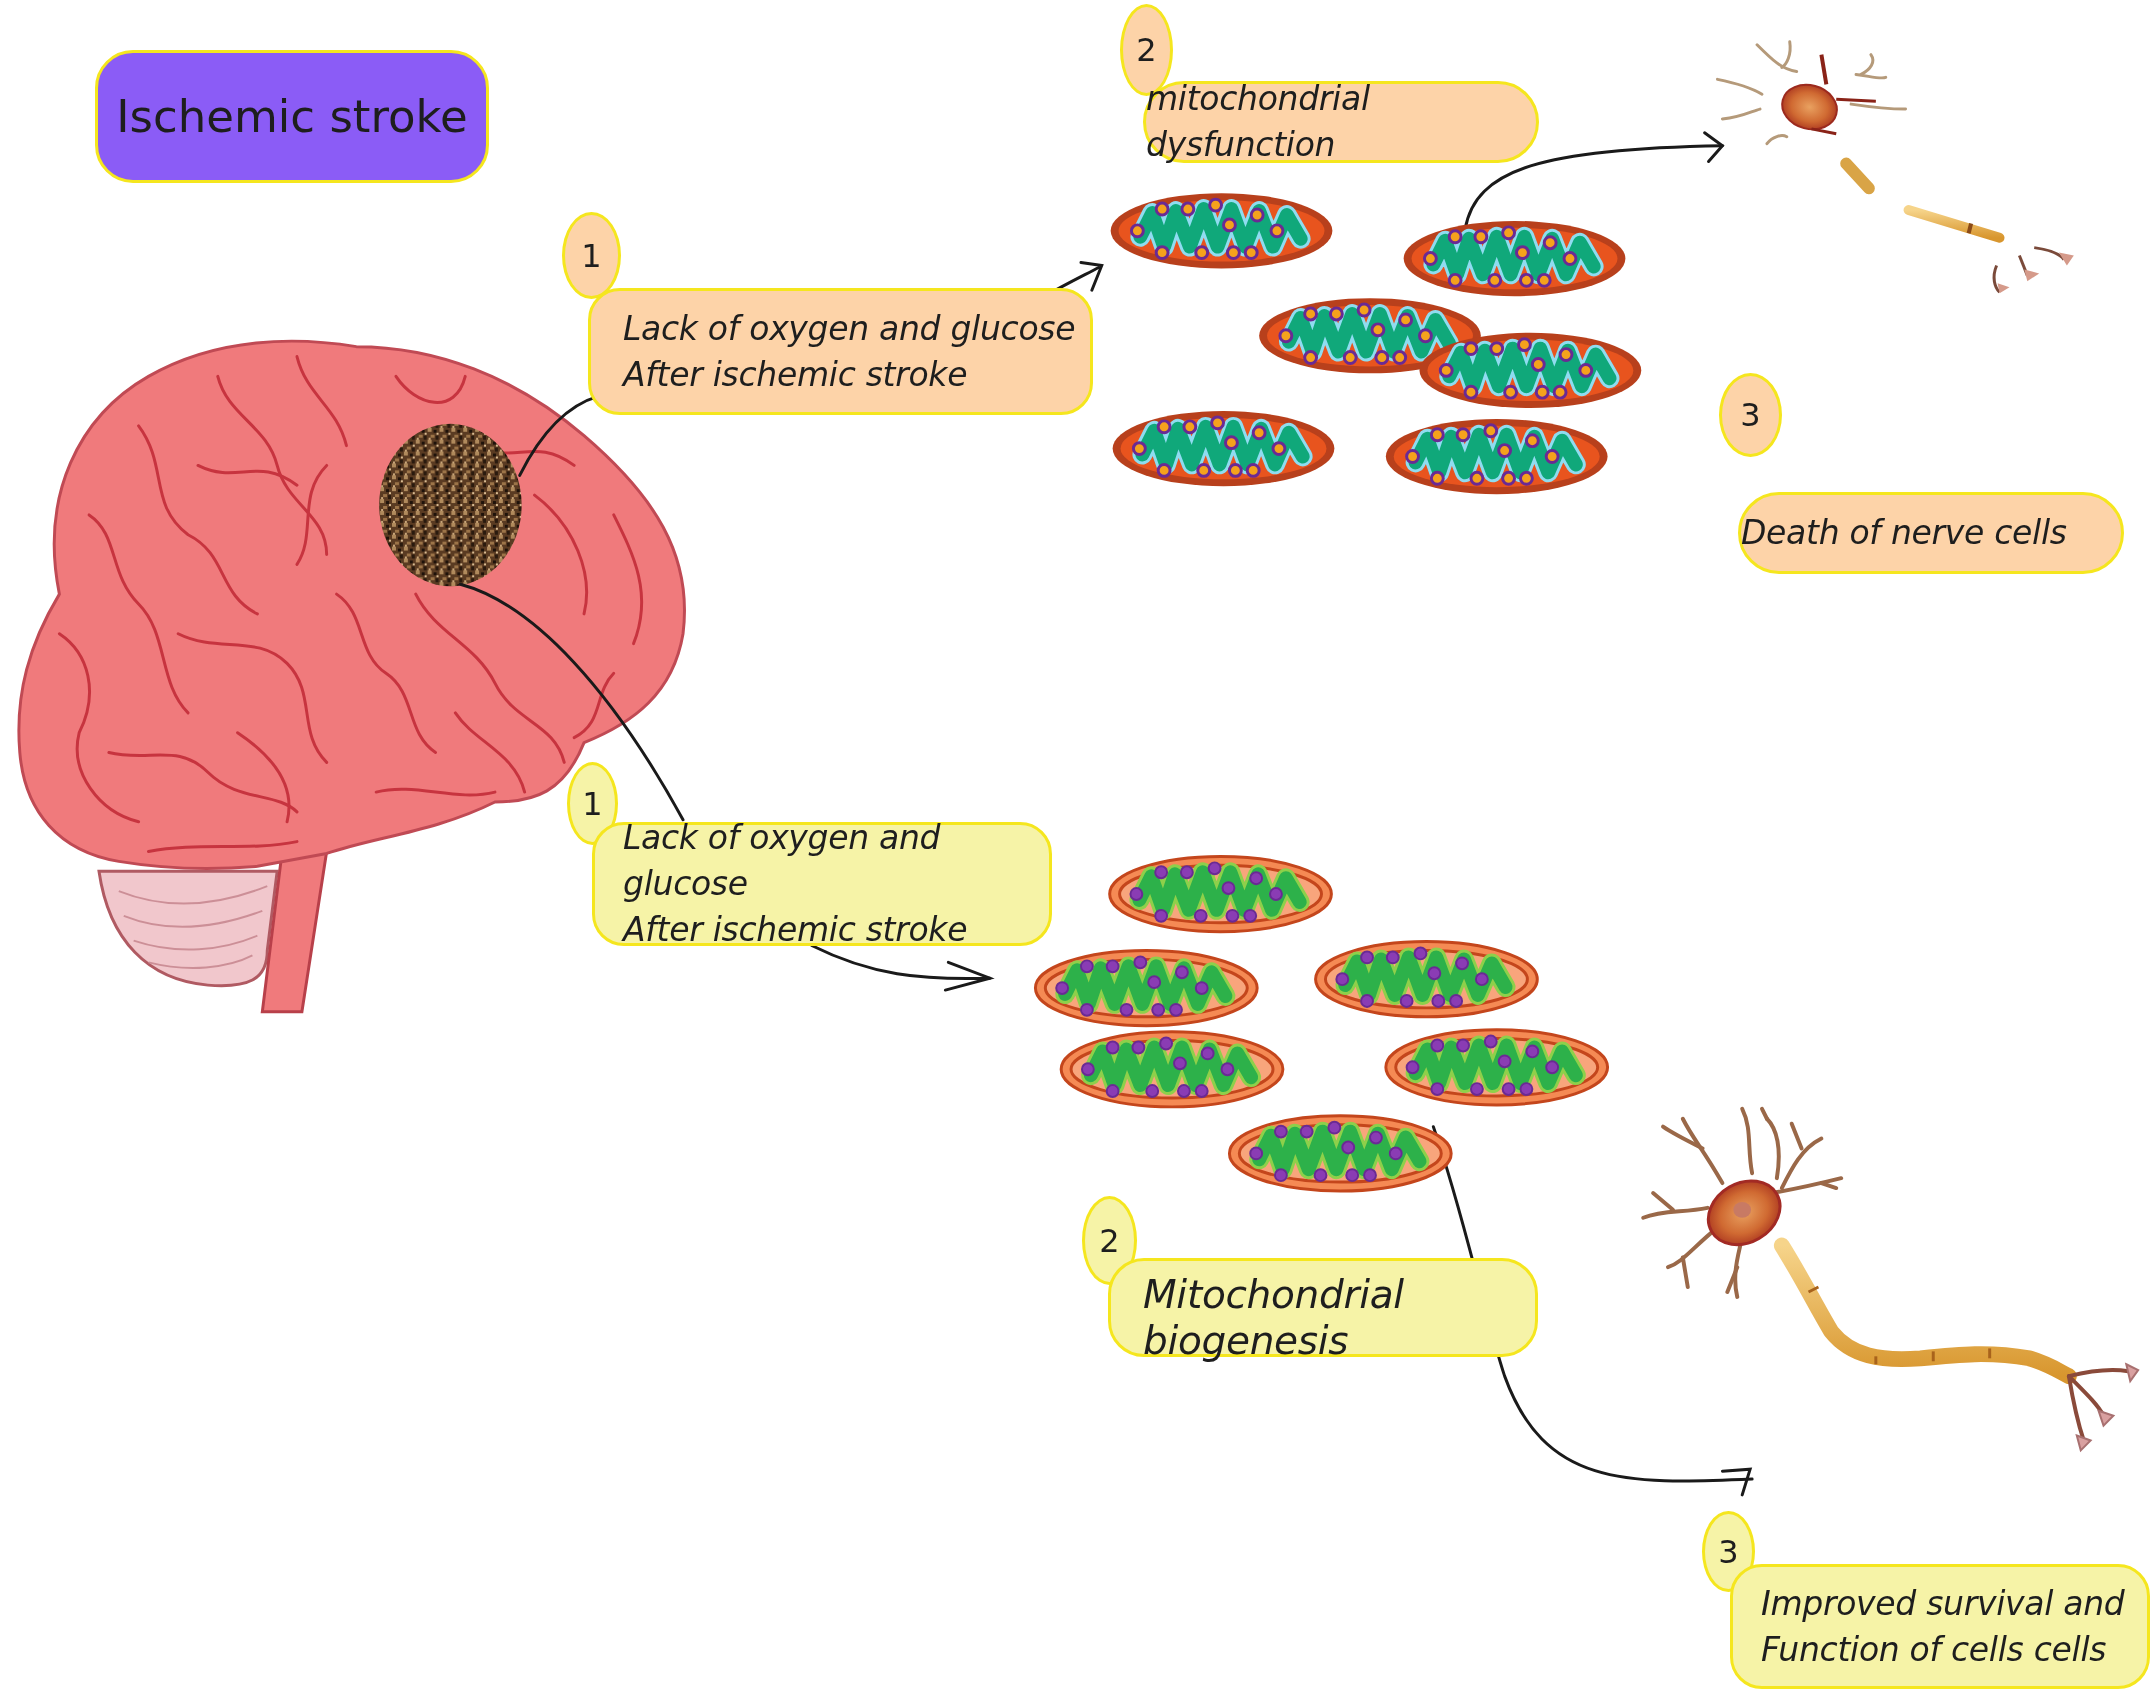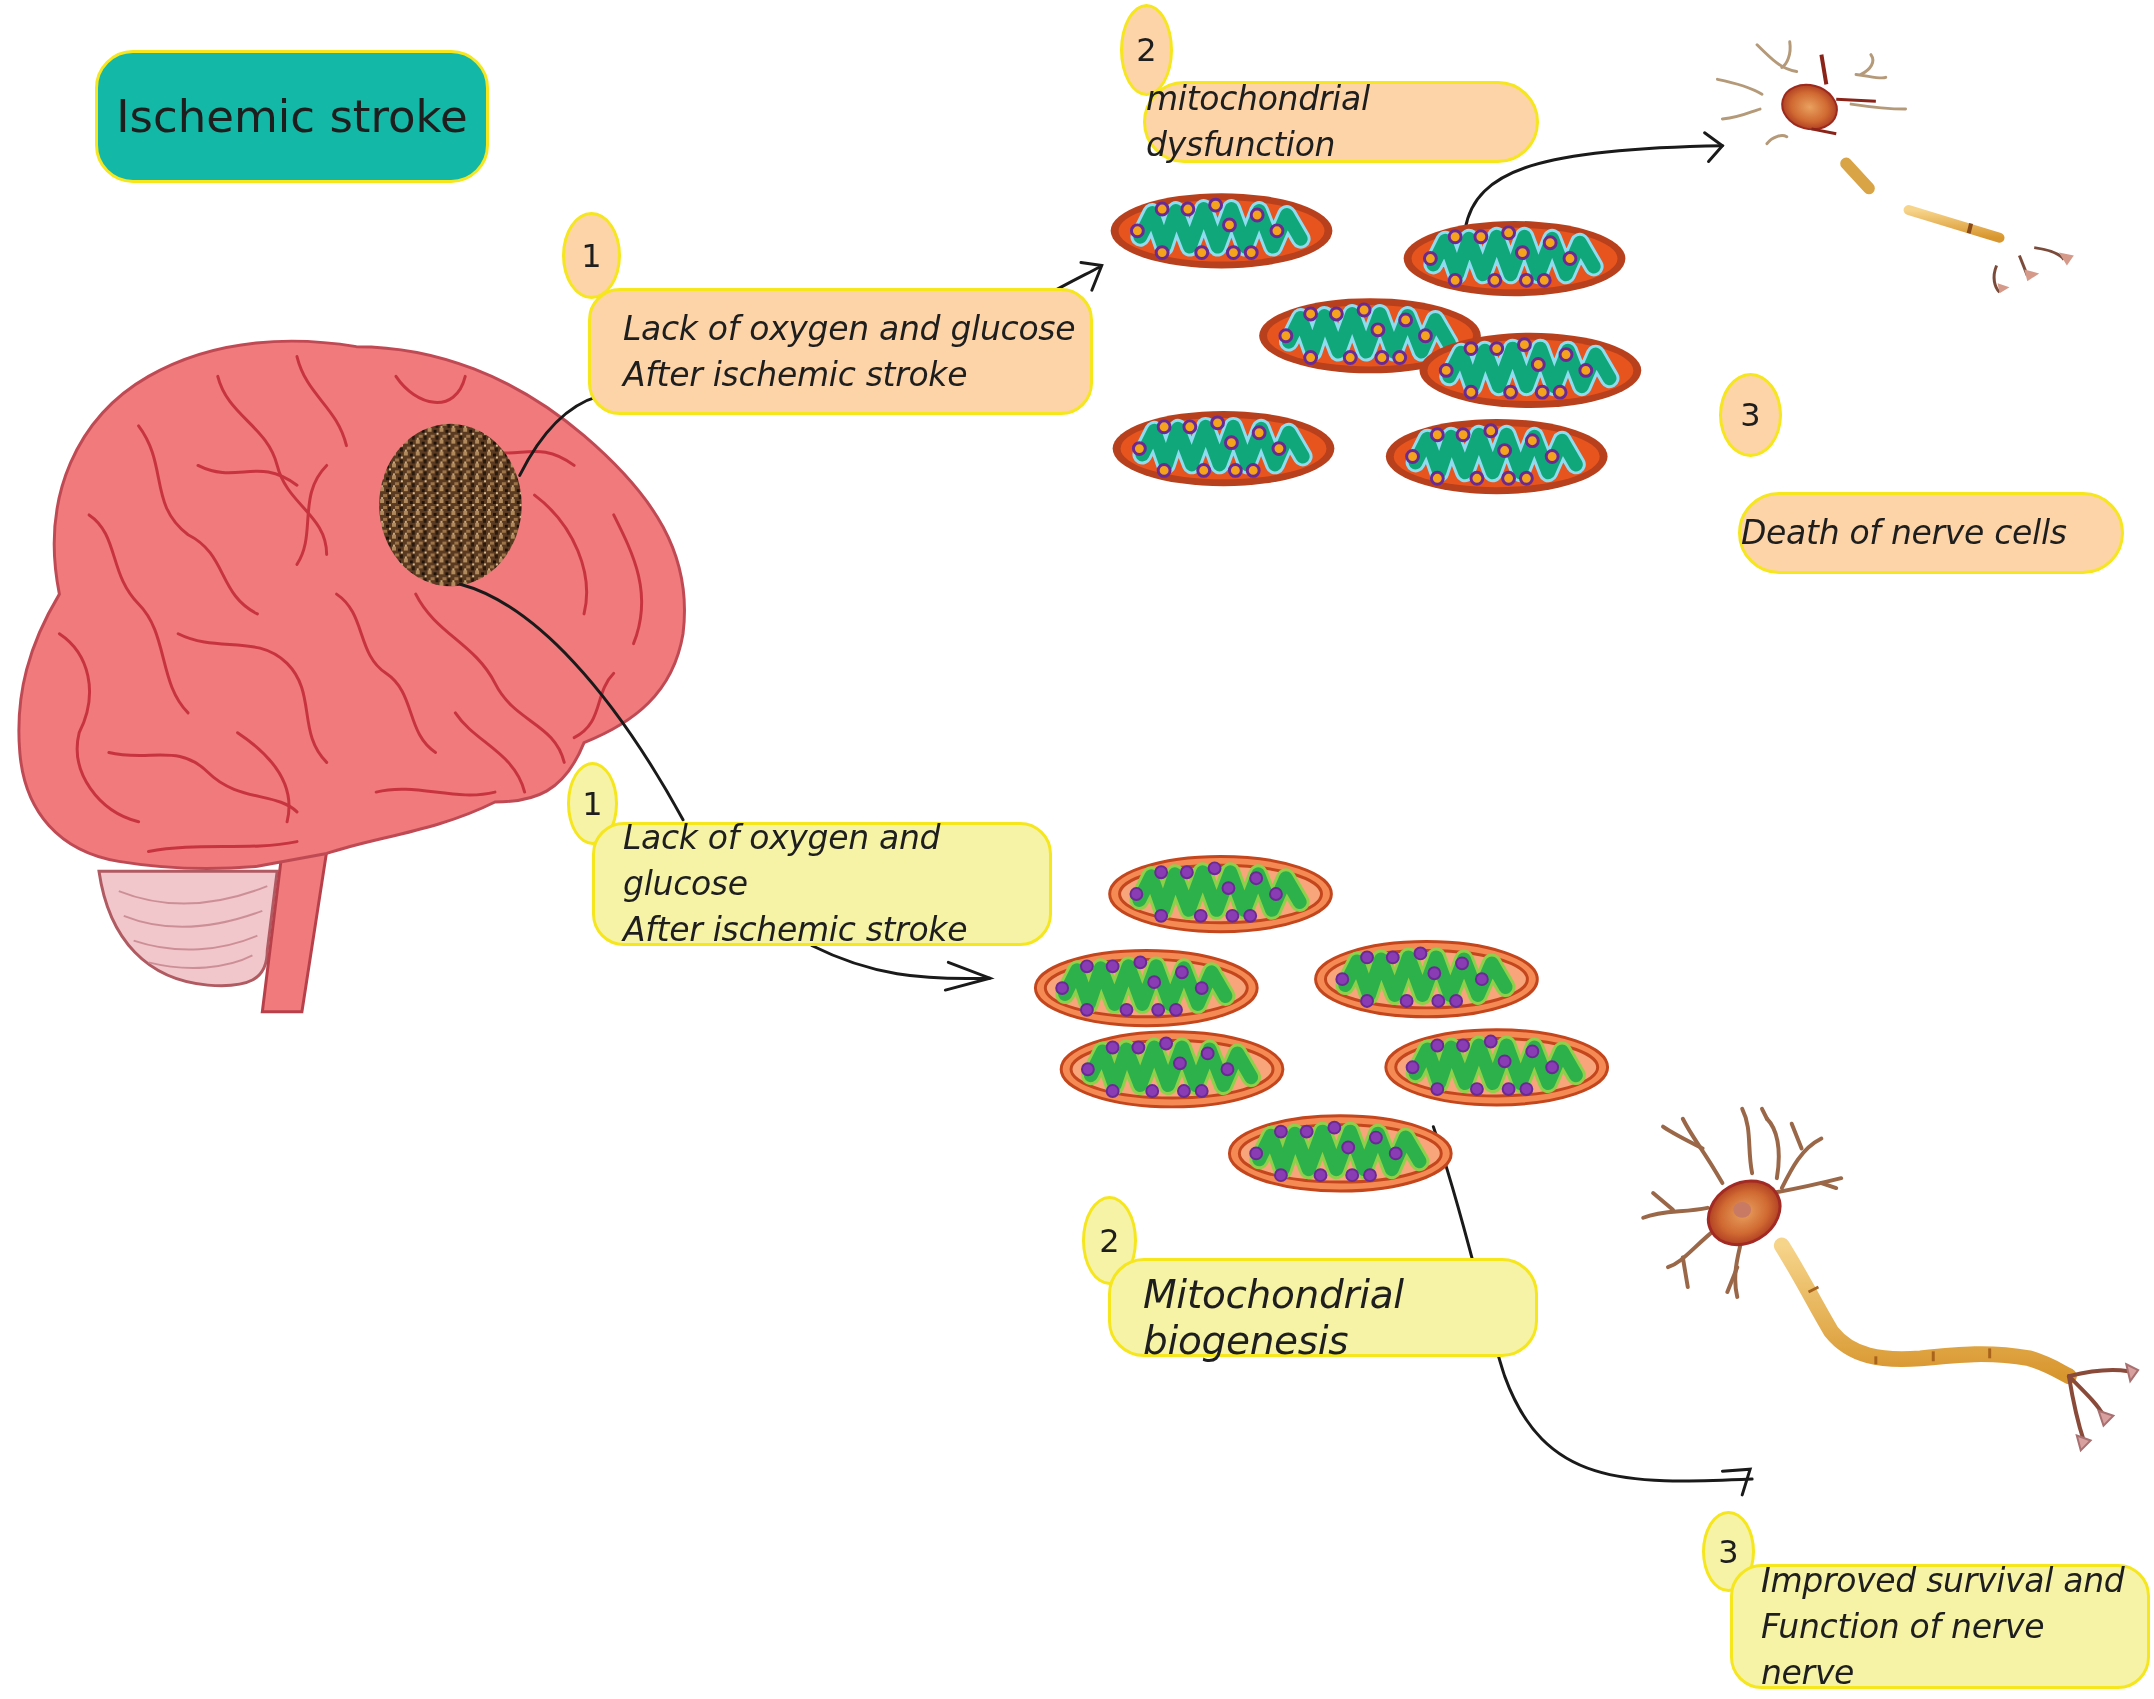--- a/index.html
+++ b/index.html
@@ -4,21 +4,21 @@
 <style>
   html, body { margin: 0; padding: 0; background: #ffffff; }
   body { width: 2154px; height: 1700px; position: relative; overflow: hidden;
          font-family: "DejaVu Sans", "Liberation Sans", sans-serif; color: #1e1e1e; }
   #stage { position: absolute; left: 0; top: 0; width: 2154px; height: 1700px; }
   .box { position: absolute; box-sizing: border-box; border: 3px solid #f5e61e;
          display: flex; align-items: center; }
   .box span { display: block; white-space: pre-line; }
   .orange { background: #fdd3a8; }
   .yellow { background: #f6f3a7; }
-  .green  { background: #14b8a6; }
+  .green  { background: #8b5cf6; }
   .badge { position: absolute; box-sizing: border-box; border: 3px solid #f5e61e;
            border-radius: 50%; display: flex; align-items: center; justify-content: center;
            font-size: 32px; }
   .txt { font-size: 33px; line-height: 46px; letter-spacing: -0.3px; font-style: italic; }
 </style>
 </head>
 <body>
 
 <div id="stage">
 
@@ -424,17 +424,17 @@
   </div>
   <div class="box yellow" style="left:1108px;top:1258px;width:430px;height:99px;border-radius:36px;padding-left:32px;">
     <span class="txt" style="font-size:39px;margin-top:20px;">Mitochondrial biogenesis</span>
   </div>
 
   <div class="badge yellow" style="left:1702px;top:1511px;width:53px;height:81px;">
     <span>3</span>
   </div>
   <div class="box yellow" style="left:1730px;top:1564px;width:420px;height:125px;border-radius:32px;padding-left:28px;">
     <span class="txt">Improved survival and
-Function of nerve nerve</span>
+Function of cells cells</span>
   </div>
 
 </div>
 
 
 </body></html>

